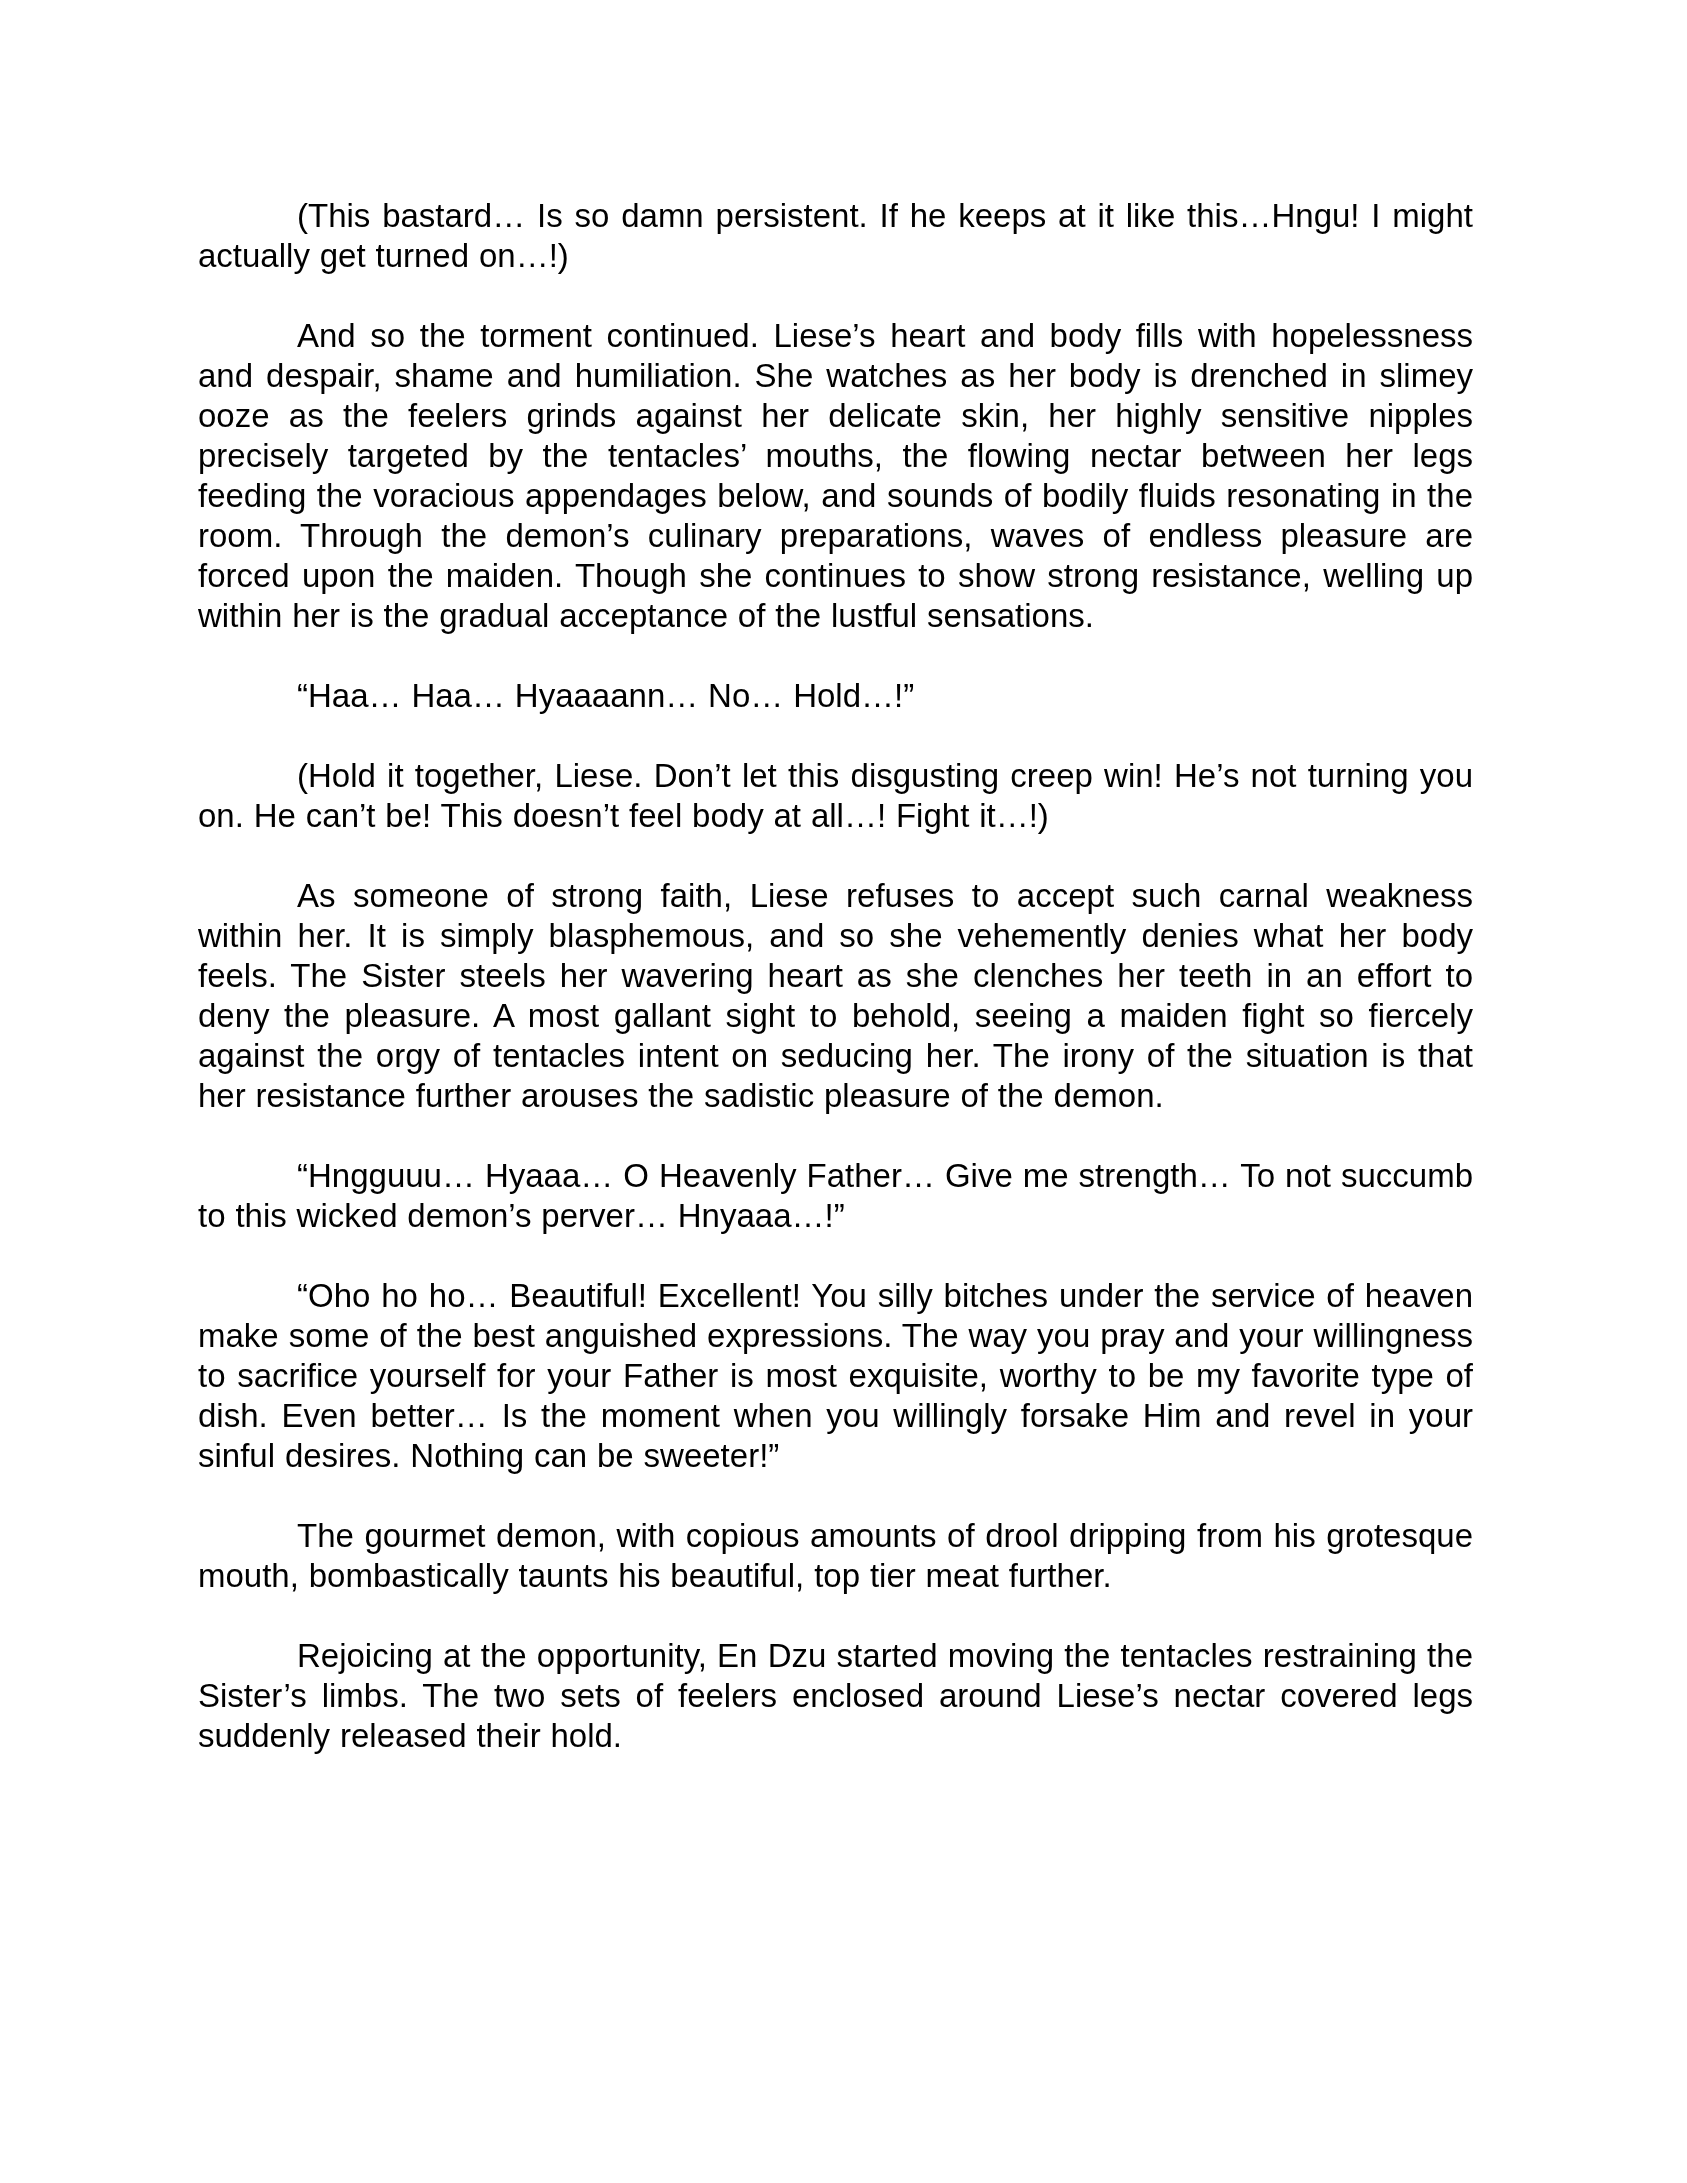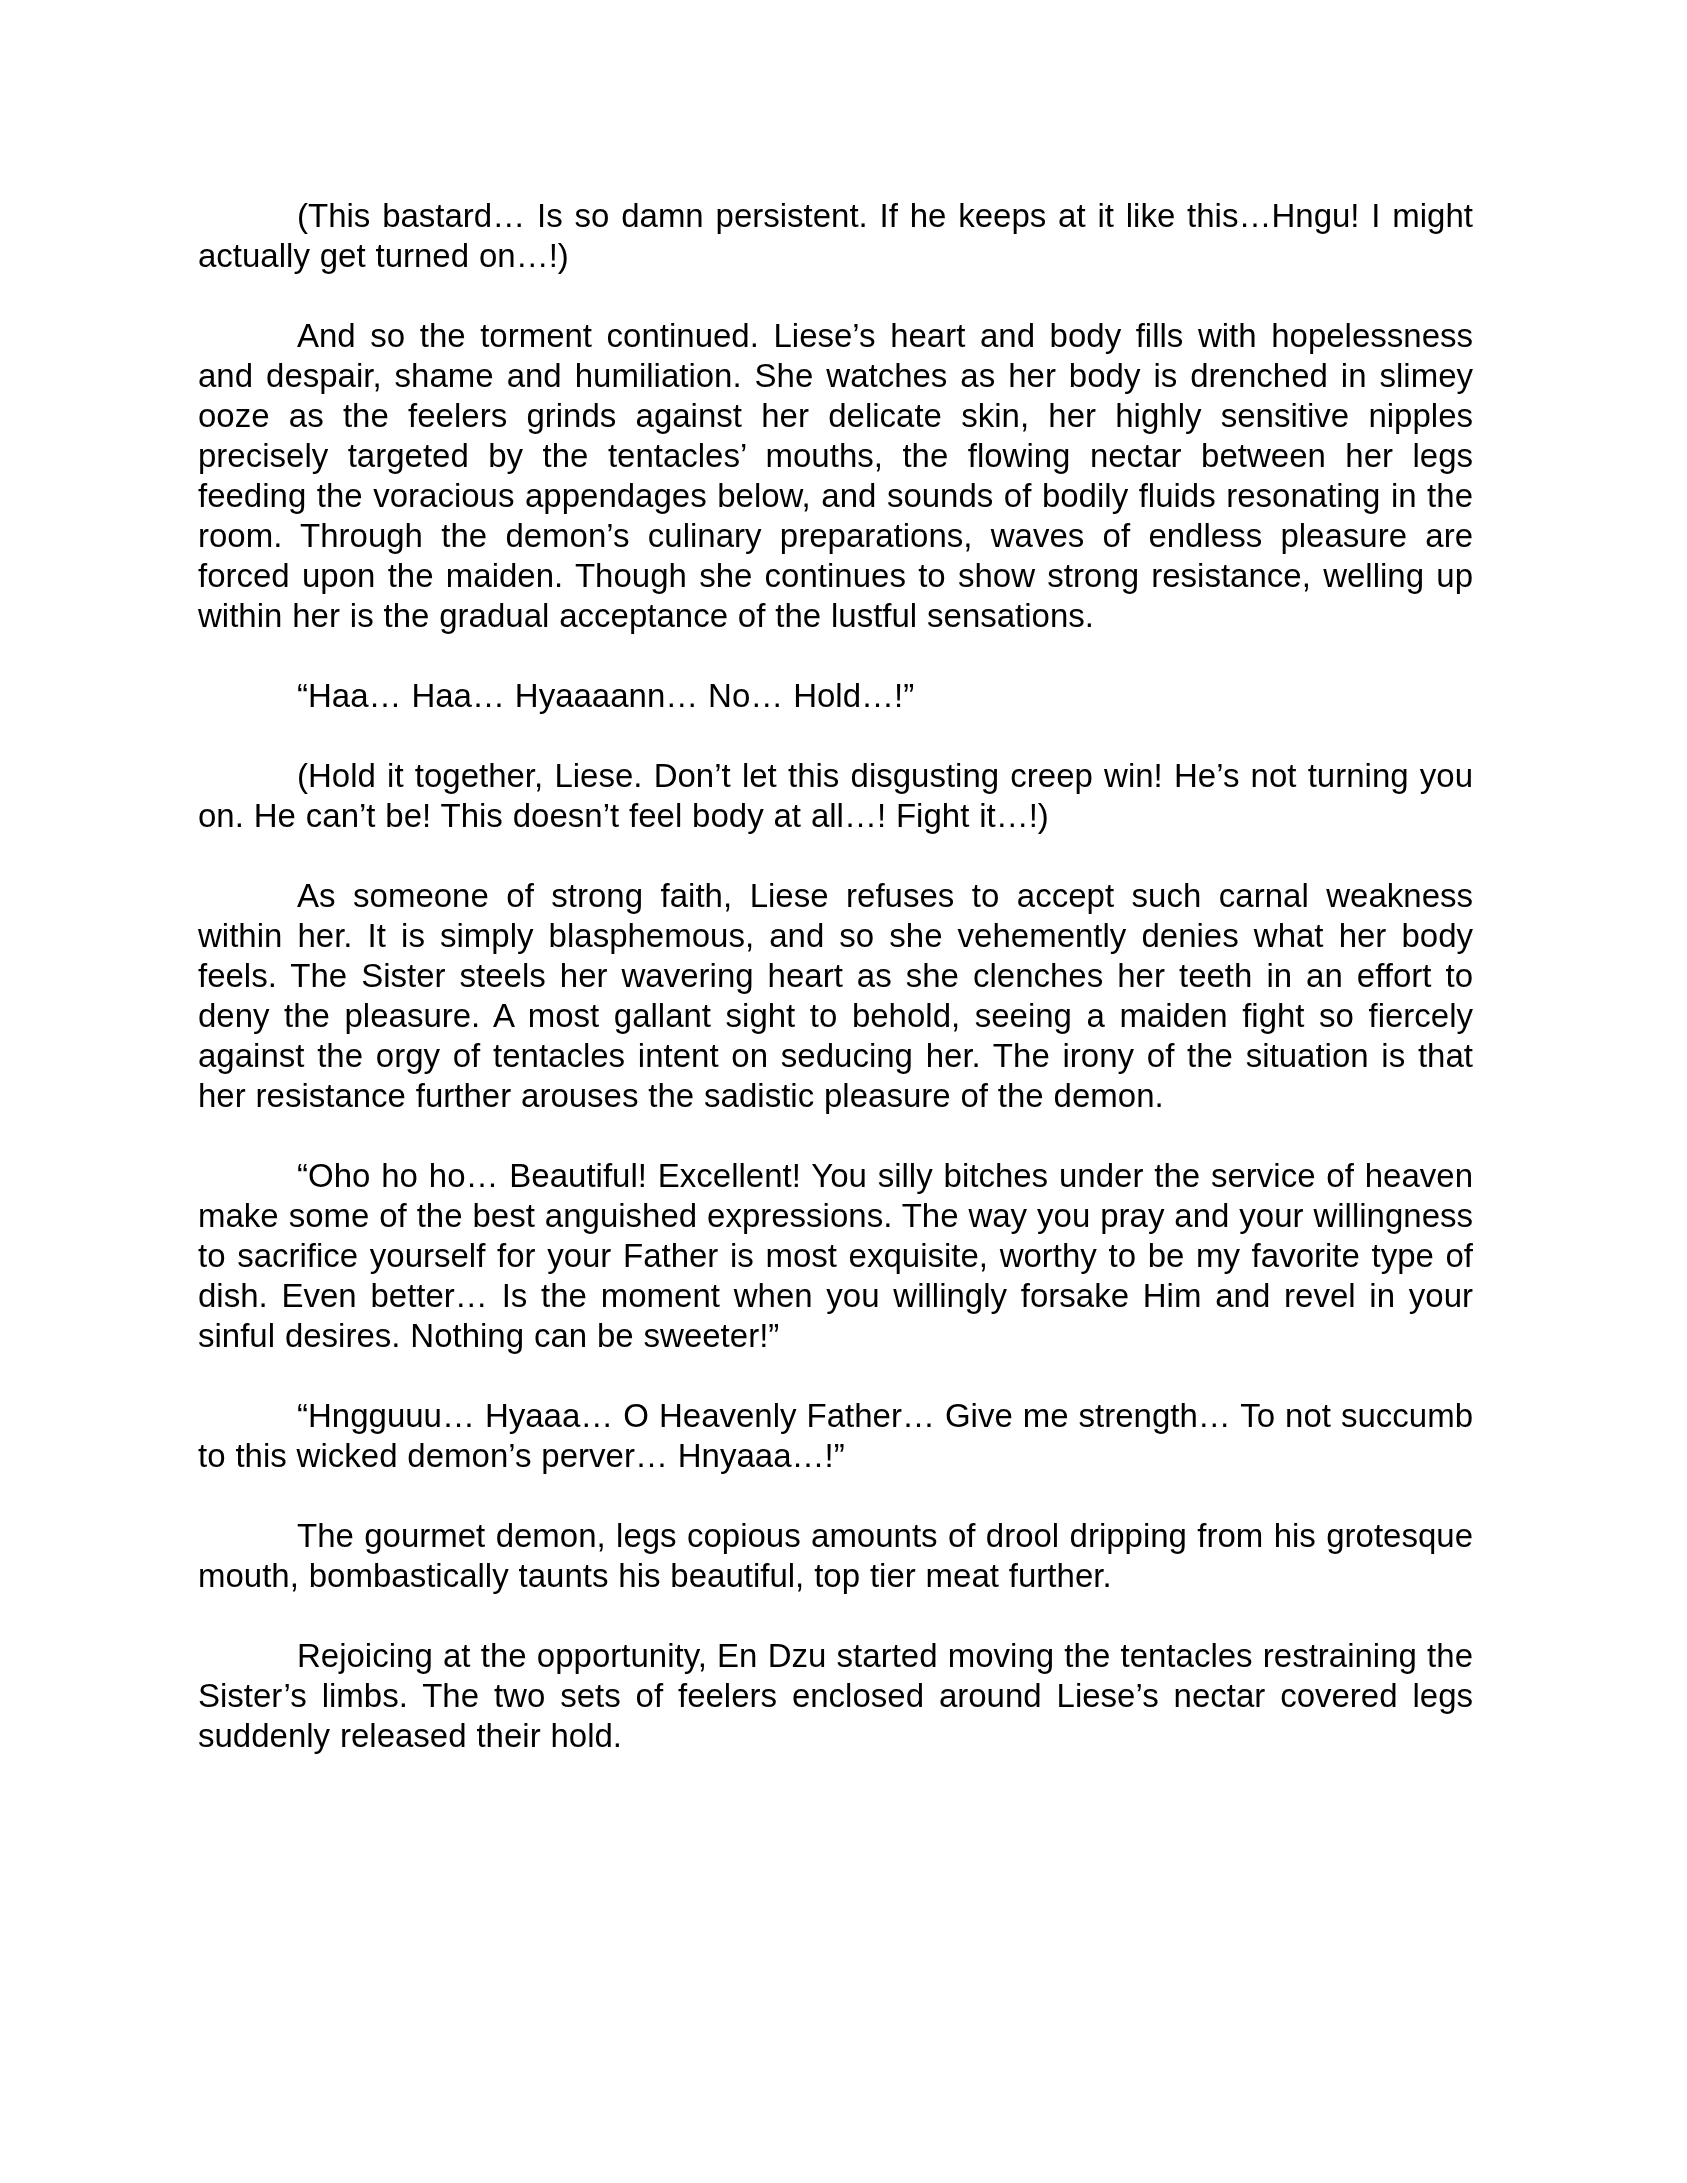--- a/index.html
+++ b/index.html
@@ -30,19 +30,19 @@
 </head>
 <body>
 
 <div class="page">
   <div class="doc-body">
     <p>(This bastard… Is so damn persistent. If he keeps at it like this…Hngu! I might actually get turned on…!)</p>
     <p>And so the torment continued. Liese’s heart and body fills with hopelessness and despair, shame and humiliation. She watches as her body is drenched in slimey ooze as the feelers grinds against her delicate skin, her highly sensitive nipples precisely targeted by the tentacles’ mouths, the flowing nectar between her legs feeding the voracious appendages below,  and sounds of bodily fluids resonating in the room. Through the demon’s culinary preparations, waves of endless pleasure are forced upon the maiden. Though she continues to show strong resistance, welling up within her is the gradual acceptance of the lustful sensations.</p>
     <p>“Haa… Haa… Hyaaaann… No… Hold…!”</p>
     <p>(Hold it together, Liese. Don’t let this disgusting creep win! He’s not turning you on. He can’t be! This doesn’t feel body at all…! Fight it…!)</p>
     <p>As someone of strong faith, Liese refuses to accept such carnal weakness within her. It is simply blasphemous, and so she vehemently denies what her body feels. The Sister steels her wavering heart as she clenches her teeth in an effort to deny the pleasure. A most gallant sight to behold, seeing a maiden fight so fiercely against the orgy of tentacles intent on seducing her. The irony of the situation is that her resistance further arouses the sadistic pleasure of the demon.</p>
+    <p>“Hngguuu… Hyaaa… O Heavenly Father… Give me strength… To not succumb to this wicked demon’s perver… Hnyaaa…!”</p>
     <p>“Oho ho ho… Beautiful! Excellent! You silly bitches under the service of heaven make some of the best anguished expressions. The way you pray and your willingness to sacrifice yourself for your Father is most exquisite, worthy to be my favorite type of dish. Even better… Is the moment when you willingly forsake Him and revel in your sinful desires. Nothing can be sweeter!”</p>
-    <p>“Hngguuu… Hyaaa… O Heavenly Father… Give me strength… To not succumb to this wicked demon’s perver… Hnyaaa…!”</p>
-    <p>The gourmet demon, legs copious amounts of drool dripping from his grotesque mouth, bombastically taunts his beautiful, top tier meat further.</p>
+    <p>The gourmet demon, with copious amounts of drool dripping from his grotesque mouth, bombastically taunts his beautiful, top tier meat further.</p>
     <p>Rejoicing at the opportunity, En Dzu started moving the tentacles restraining the Sister’s limbs. The two sets of feelers enclosed around Liese’s nectar covered legs suddenly released their hold.</p>
   </div>
 </div>
 
 
 </body></html>

